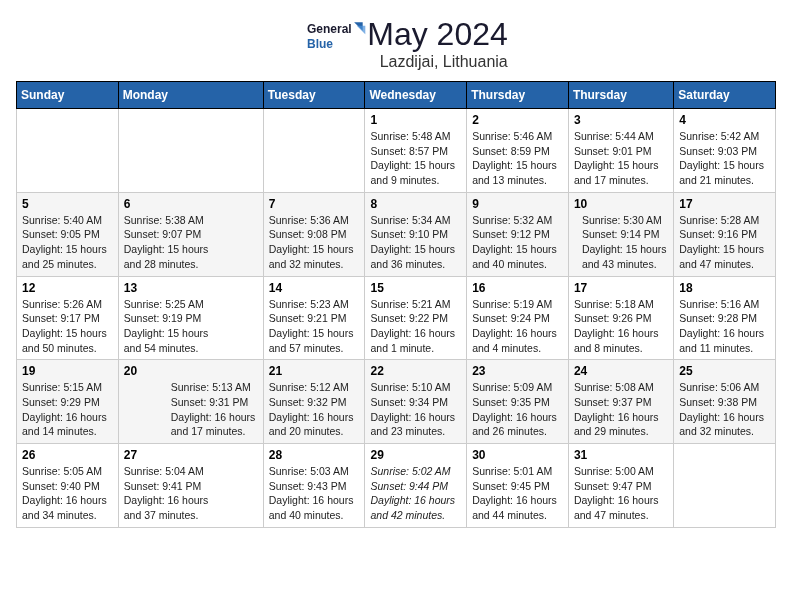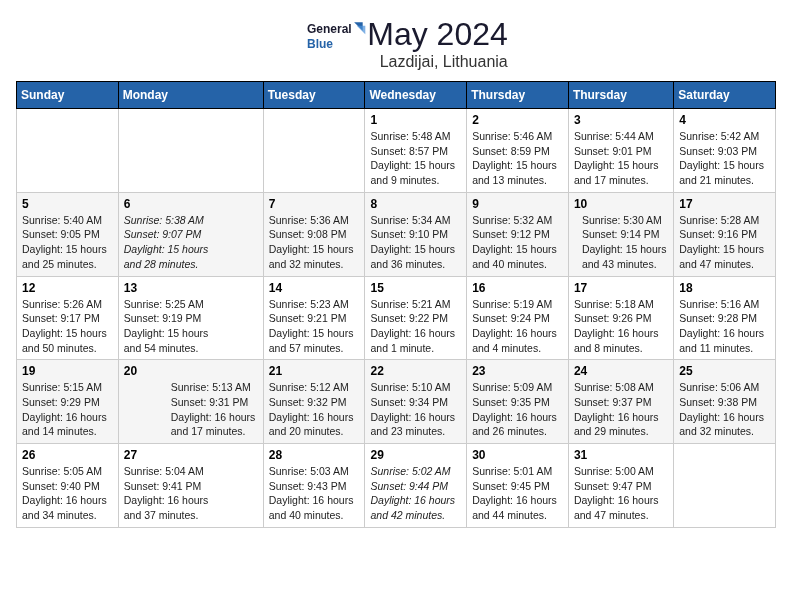--- a/index.html
+++ b/index.html
@@ -140,21 +140,21 @@
       <tr>
         <td>
           <span class="day-number">5</span>
           <div class="day-info" style="white-space: pre-line;">Sunrise: 5:40 AM
 Sunset: 9:05 PM
 Daylight: 15 hours
 and 25 minutes.</div>
         </td>
         <td>
           <span class="day-number">6</span>
-          <div class="day-info" style="white-space: pre-line; font-style: italic;">Sunrise: 5:38 AM
+          <div class="day-info" style="white-space: pre-line;">Sunrise: 5:38 AM
 Sunset: 9:07 PM
 Daylight: 15 hours
 and 28 minutes.</div>
         </td>
         <td>
           <span class="day-number">7</span>
           <div class="day-info" style="white-space: pre-line;">Sunrise: 5:36 AM
 Sunset: 9:08 PM
 Daylight: 15 hours
 and 32 minutes.</div>

